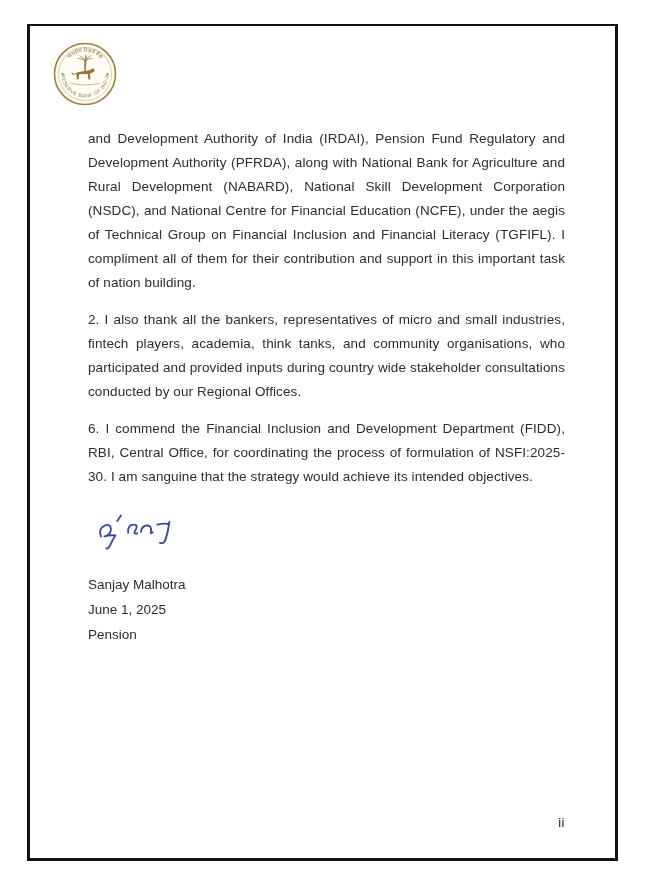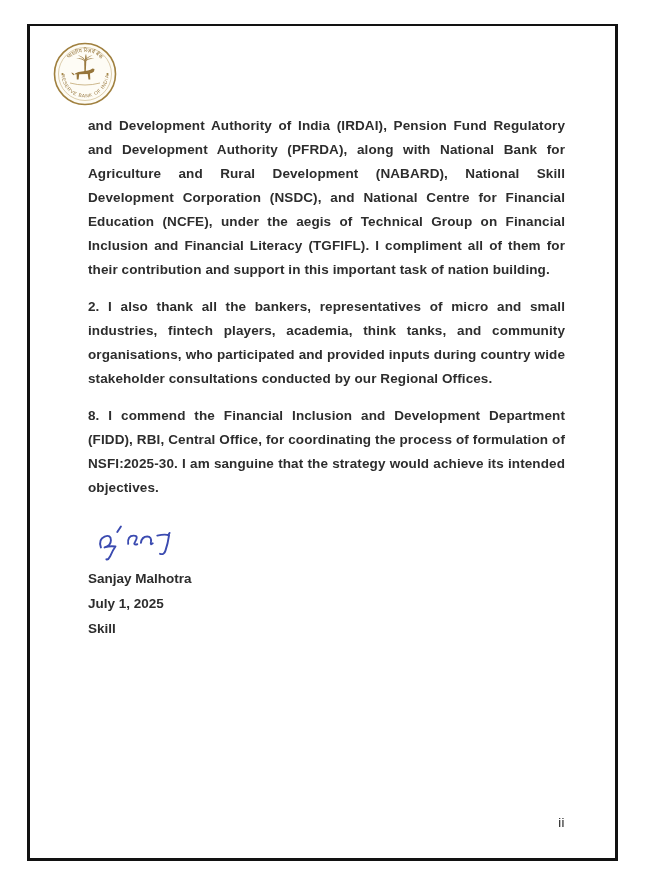--- a/index.html
+++ b/index.html
@@ -28,43 +28,42 @@
   .logo {
     position: absolute;
     left: 22px;
     top: 15px;
     width: 66px;
     height: 66px;
   }
   .content {
     position: absolute;
     left: 58px;
-    top: 88px;
+    top: 101px;
     width: 477px;
-    font-weight: bold;
   }
   .content p {
     margin: 0 0 13px 0;
     font-size: 13.5px;
     line-height: 24px;
     text-align: justify;
     color: #2d2d2d;
     letter-spacing: 0.1px;
   }
   .signature-area {
     margin-top: 18px;
   }
   .signature-svg {
     width: 100px;
     height: 48px;
     display: block;
     margin-left: 2px;
   }
   .sig-block {
-    margin-top: 0;
+    margin-top: 17px;
     font-size: 13.5px;
     line-height: 25px;
     color: #2d2d2d;
   }
   .page-number {
     position: absolute;
     right: 50px;
     bottom: 28px;
     font-size: 13px;
     font-weight: normal;
@@ -108,36 +107,36 @@
         <path d="M21.5 34.5 q1.5 -3 5 -3.5 q5.5 -0.8 9.5 -1.5 q2.5 -0.5 4.5 -2 l2 0.5 l-0.5 2.5 q-1.5 1.5 -4 2 l0.3 6 l-1.8 0 l-0.8 -5.6 l-8.5 0.4 l-0.6 5.2 l-1.8 0 l-0.2 -5.2 q-2 -0.3 -3.1 1.2 q-1.5 -0.5 0 0 z" fill="#96753a"></path>
         <path d="M21.8 34.2 q-2.2 -0.8 -2.4 -2.6 q1.6 0.4 2.8 1.6 z" fill="#96753a"></path>
       </g>
       <path d="M18 42 q15 4 30 0" fill="none" stroke="#b99c62" stroke-width="0.7"></path>
     </svg>
   </div>
 
   <div class="content">
     <p>and Development Authority of India (IRDAI), Pension Fund Regulatory and Development Authority (PFRDA), along with National Bank for Agriculture and Rural Development (NABARD), National Skill Development Corporation (NSDC), and National Centre for Financial Education (NCFE), under the aegis of Technical Group on Financial Inclusion and Financial Literacy (TGFIFL). I compliment all of them for their contribution and support in this important task of nation building.</p>
     <p>2. I also thank all the bankers, representatives of micro and small industries, fintech players, academia, think tanks, and community organisations, who participated and provided inputs during country wide stakeholder consultations conducted by our Regional Offices.</p>
-    <p>8. I commend the Financial Inclusion and Development Department (FIDD), RBI, Central Office, for coordinating the process of formulation of NSFI:2025-30. I am sanguine that the strategy would achieve its intended objectives.</p>
+    <p>6. I commend the Financial Inclusion and Development Department (FIDD), RBI, Central Office, for coordinating the process of formulation of NSFI:2025-30. I am sanguine that the strategy would achieve its intended objectives.</p>
 
     <div class="signature-area">
       <svg class="signature-svg" viewBox="0 0 110 52">
         <g fill="none" stroke="#3a4ab0" stroke-width="2.1" stroke-linecap="round" stroke-linejoin="round">
           <path d="M12 32 q-3 -9 4 -12 q7 -2.5 7 4 q0 6 -7 8 q6 -2 12 -1 q-3 4 -6 11 q-2 4 -4 3"></path>
           <path d="M30 15 l4 -6"></path>
           <path d="M42 28 q-1 -9 6 -9 q6 0 1.5 7 q-2.5 3.5 2.5 2.5"></path>
           <path d="M56 27 q1 -7 7 -7 q5 0 4 6 q-0.8 4 2 1.5"></path>
           <path d="M74 19 q8 -2 13 -0.5 q-1.5 10 -4 17 q-1.5 5 -6 3.5"></path>
           <path d="M86 18.5 l1.5 -2.5"></path>
         </g>
       </svg>
       <div class="sig-block">
         <div>Sanjay Malhotra</div>
-        <div>July 1, 2025</div>
-        <div>Skill</div>
+        <div>June 1, 2025</div>
+        <div>Pension</div>
       </div>
     </div>
   </div>
 
   <div class="page-number">ii</div>
 
 </div>
 
 </body></html>

